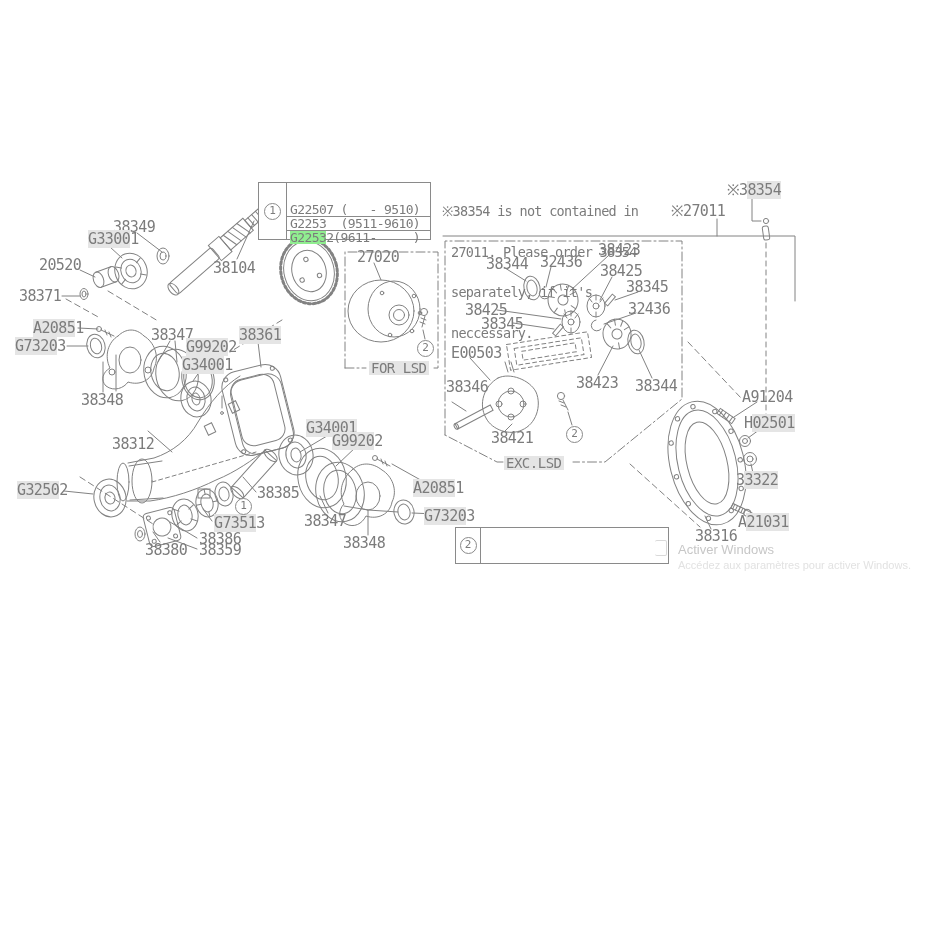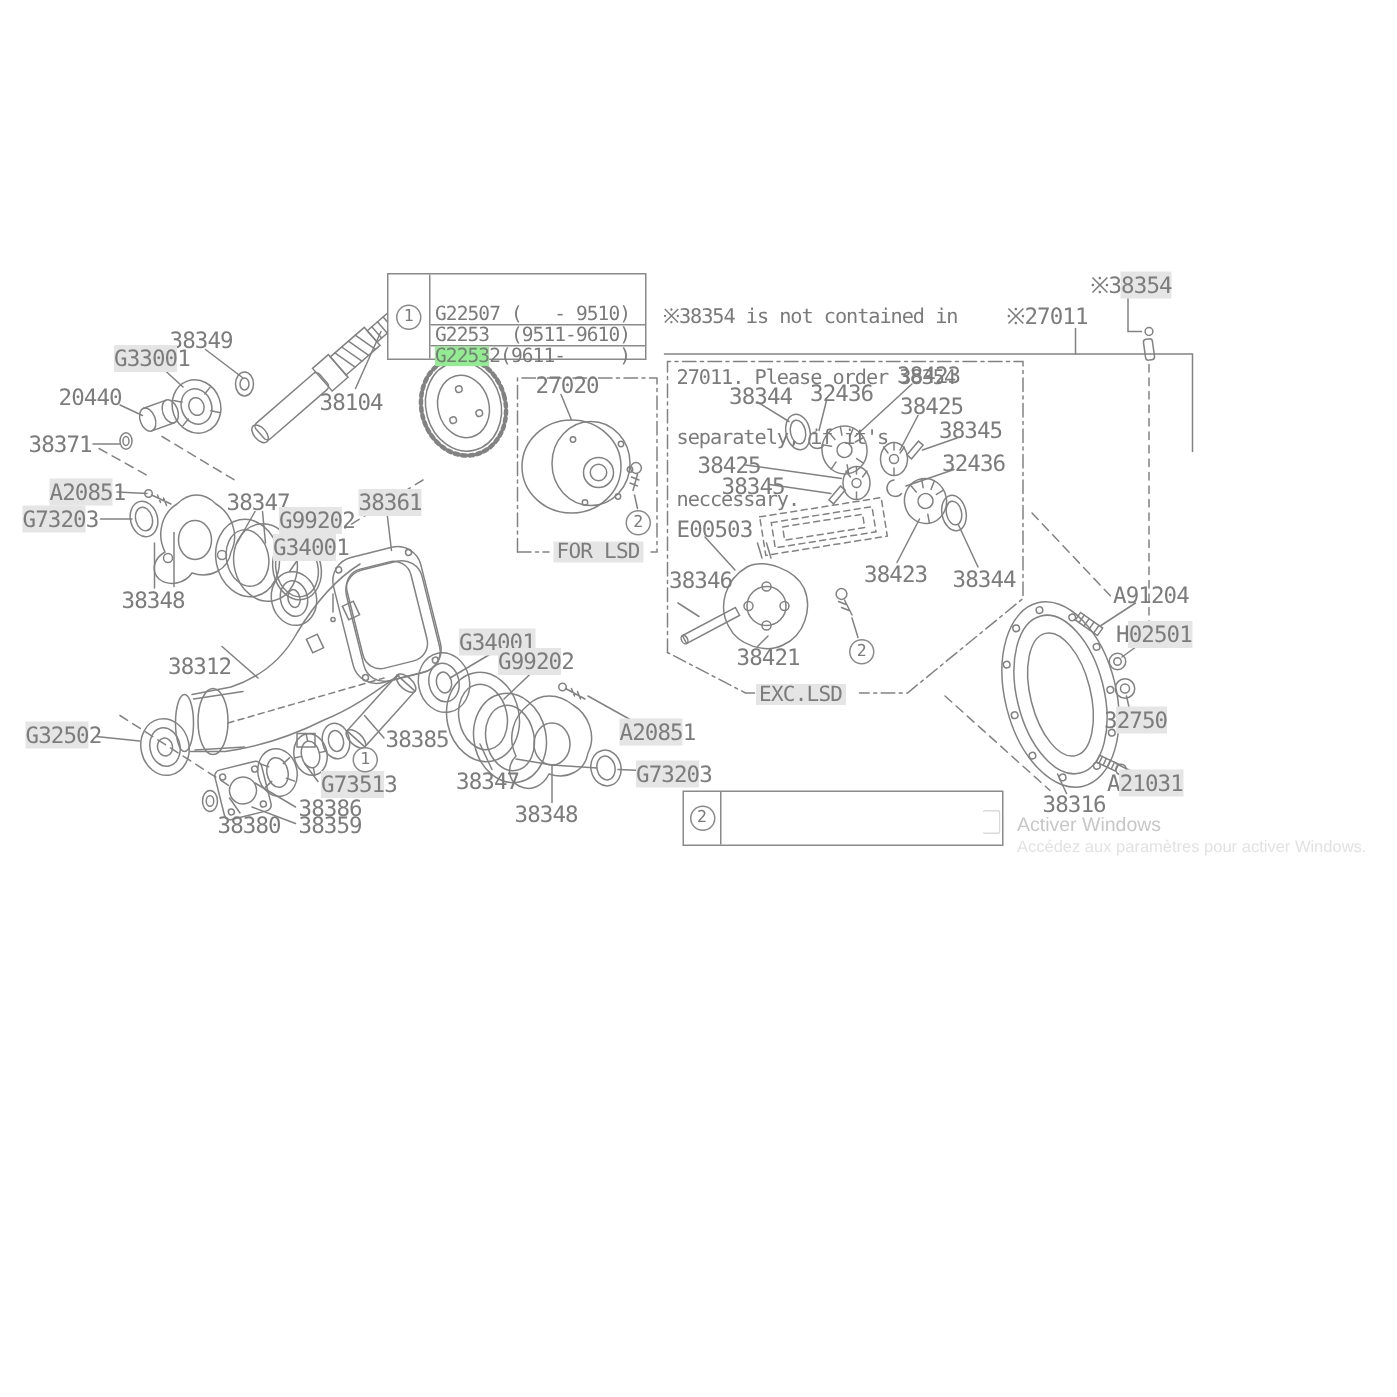--- a/index.html
+++ b/index.html
@@ -417,22 +417,22 @@
     <div class="badgecell">
       <span class="badge">2</span>
     </div>
   </div>
 
   <div class="boxlabel" style="left:369px;top:361px;">FOR LSD</div>
   <div class="boxlabel" style="left:504px;top:456px;">EXC.LSD</div>
 
   <div id="labels-layer">
       <div class="plabel" style="left: 113px; top: 220px;"><span>38349</span><span class="hl"></span><span></span></div>
-      <div class="plabel" style="left: 76px; top: 232px;"><span></span><span class="hl">G3300</span><span>1</span></div>
-      <div class="plabel" style="left: 39px; top: 258px;"><span>20440</span><span class="hl"></span><span></span></div>
+      <div class="plabel" style="left: 88px; top: 232px;"><span></span><span class="hl">G3300</span><span>1</span></div>
+      <div class="plabel" style="left: 39px; top: 258px;"><span>20520</span><span class="hl"></span><span></span></div>
       <div class="plabel" style="left: 19px; top: 289px;"><span>38371</span><span class="hl"></span><span></span></div>
       <div class="plabel" style="left: 213px; top: 261px;"><span>38104</span><span class="hl"></span><span></span></div>
       <div class="plabel" style="left: 727px; top: 183px;"><span>※3</span><span class="hl">8354</span><span></span></div>
       <div class="plabel" style="left: 671px; top: 204px;"><span>※27011</span><span class="hl"></span><span></span></div>
       <div class="plabel" style="left: 33px; top: 321px;"><span></span><span class="hl">A2085</span><span>1</span></div>
       <div class="plabel" style="left: 15px; top: 339px;"><span></span><span class="hl">G7320</span><span>3</span></div>
       <div class="plabel" style="left: 151px; top: 328px;"><span>38347</span><span class="hl"></span><span></span></div>
       <div class="plabel" style="left: 186px; top: 340px;"><span></span><span class="hl">G9920</span><span>2</span></div>
       <div class="plabel" style="left: 182px; top: 358px;"><span></span><span class="hl">G3400</span><span>1</span></div>
       <div class="plabel" style="left: 239px; top: 328px;"><span></span><span class="hl">38361</span><span></span></div>
@@ -459,21 +459,21 @@
       <div class="plabel" style="left: 145px; top: 543px;"><span>38380</span><span class="hl"></span><span></span></div>
       <div class="plabel" style="left: 199px; top: 543px;"><span>38359</span><span class="hl"></span><span></span></div>
       <div class="plabel" style="left: 304px; top: 514px;"><span>38347</span><span class="hl"></span><span></span></div>
       <div class="plabel" style="left: 343px; top: 536px;"><span>38348</span><span class="hl"></span><span></span></div>
       <div class="plabel" style="left: 306px; top: 421px;"><span></span><span class="hl">G34001</span><span></span></div>
       <div class="plabel" style="left: 332px; top: 434px;"><span></span><span class="hl">G9920</span><span>2</span></div>
       <div class="plabel" style="left: 413px; top: 481px;"><span></span><span class="hl">A2085</span><span>1</span></div>
       <div class="plabel" style="left: 424px; top: 509px;"><span></span><span class="hl">G7320</span><span>3</span></div>
       <div class="plabel" style="left: 742px; top: 390px;"><span>A91204</span><span class="hl"></span><span></span></div>
       <div class="plabel" style="left: 744px; top: 416px;"><span>H</span><span class="hl">02501</span><span></span></div>
-      <div class="plabel" style="left: 736px; top: 473px;"><span>3</span><span class="hl">2750</span><span></span></div>
+      <div class="plabel" style="left: 736px; top: 473px;"><span>3</span><span class="hl">3322</span><span></span></div>
       <div class="plabel" style="left: 738px; top: 515px;"><span>A</span><span class="hl">21031</span><span></span></div>
       <div class="plabel" style="left: 695px; top: 529px;"><span>38316</span><span class="hl"></span><span></span></div>
       <div class="callout" style="left: 235px; top: 498px;">1</div>
       <div class="callout" style="left: 417px; top: 340px;">2</div>
       <div class="callout" style="left: 566px; top: 426px;">2</div>
     </div>
 
   <div class="wmicon"></div>
   <div class="wm1">Activer Windows</div>
   <div class="wm2">Accédez aux paramètres pour activer Windows.</div>

